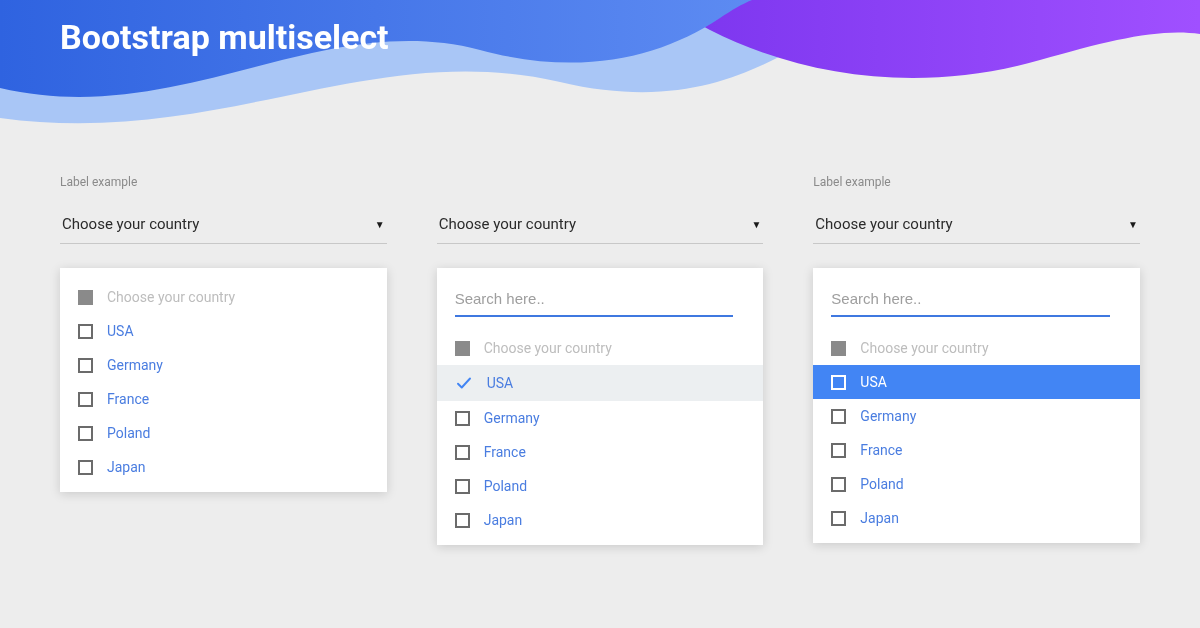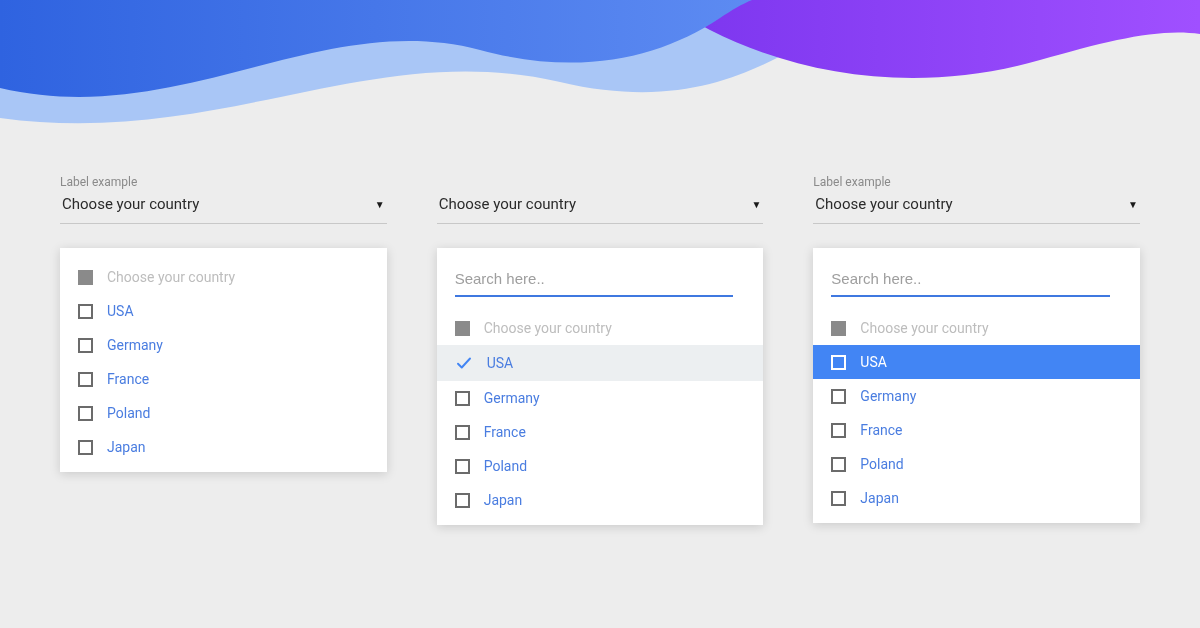--- a/index.html
+++ b/index.html
@@ -36,21 +36,21 @@
     right: 60px;
     display: flex;
     gap: 50px;
     align-items: flex-start;
   }
   .panel { width: 332px; }
 
   .field-label {
     font-size: 12px;
     color: #8a8a8a;
-    margin-bottom: 0;
+    margin-bottom: 20px;
   }
   .field-label.invisible { visibility: hidden; }
 
   .select-trigger {
     display: flex;
     align-items: center;
     justify-content: space-between;
     font-size: 15px;
     color: #2b2b2b;
     padding: 6px 2px 10px 2px;
@@ -140,20 +140,21 @@
         <stop offset="1" stop-color="#a050ff"></stop>
       </linearGradient>
     </defs>
 
     <path d="M0,0 L0,118 C220,148 370,38 560,82 C700,115 770,60 830,30 C850,20 870,10 900,0 Z" fill="#a9c6f6"></path>
 
     <path d="M660,0 C760,70 900,100 1040,60 C1110,40 1160,28 1200,34 L1200,0 Z" fill="url(#gPurple)"></path>
 
     <path d="M0,0 L0,88 C180,130 320,8 480,50 C580,77 660,58 720,18 C732,10 742,4 752,0 Z" fill="url(#gBlue)"></path>
   </svg>
+  <div class="hero-title">Bootstrap multiselect</div>
 </div>
 
 <div class="panels">
 
   <div class="panel">
     <div class="field-label">Label example</div>
     <div class="select-trigger">
       <span>Choose your country</span>
       <span class="caret">▼</span>
     </div>

